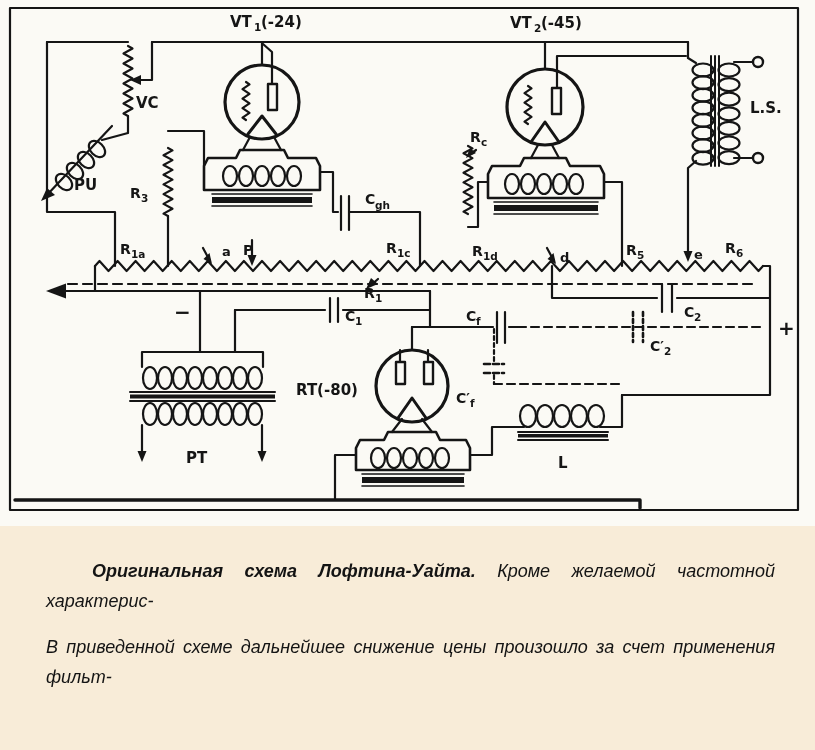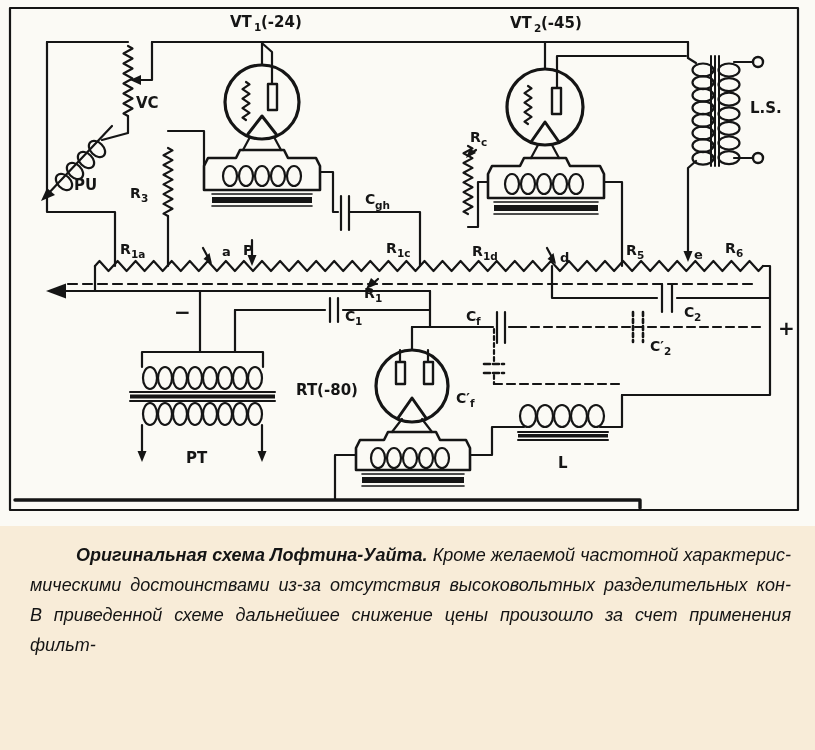--- a/index.html
+++ b/index.html
@@ -6,21 +6,21 @@
   body{width:815px;height:750px;background:#f8ecd8;font-family:"Liberation Sans",sans-serif;}
   .panel{width:815px;height:526px;background:#fbfaf5;position:relative;}
   svg{display:block;}
   svg .ink{stroke:#151515;fill:none;stroke-width:2.2;stroke-linecap:round;stroke-linejoin:round;}
   svg text{fill:#151515;font-family:"DejaVu Sans",sans-serif;font-weight:bold;font-size:14px;}
   svg text.big{font-size:15px;}
   svg text.sub{font-size:10.5px;}
   svg text.sign{font-size:20px;}
   svg text.tap{font-size:13px;}
   .caption{height:224px;box-sizing:border-box;padding:14px 24px 0 30px;background:#f8ecd8;color:#141414;}
-  .cl{margin:0;line-height:30px;font-style:italic;font-size:18px;text-align:justify;}
+  .cl{margin:16px;line-height:30px;font-style:italic;font-size:18px;text-align:justify;}
   .j{text-align-last:justify;}
   .first{text-indent:46px;}
   .ld{font-weight:bold;}
 </style>
 </head>
 <body>
 
 <div class="panel">
 <svg width="815" height="526" viewBox="0 0 815 526">
 
@@ -313,16 +313,15 @@
     <text class="sub" x="470" y="407">f</text>
 
     <text class="sign" x="174" y="319">−</text>
     <text class="sign" x="778" y="335">+</text>
   </g>
 </svg>
 </div>
 
 <div class="caption">
   <p class="cl j first"><span class="ld">Оригинальная схема Лофтина-Уайта.</span> <span>Кроме желаемой частотной характерис-</span></p>
-  <p class="cl j">мическими достоинствами из-за отсутствия высоковольтных разделительных кон-</p>
   <p class="cl j">В приведенной схеме дальнейшее снижение цены произошло за счет применения фильт-</p>
 
 </div>
 
 </body></html>

